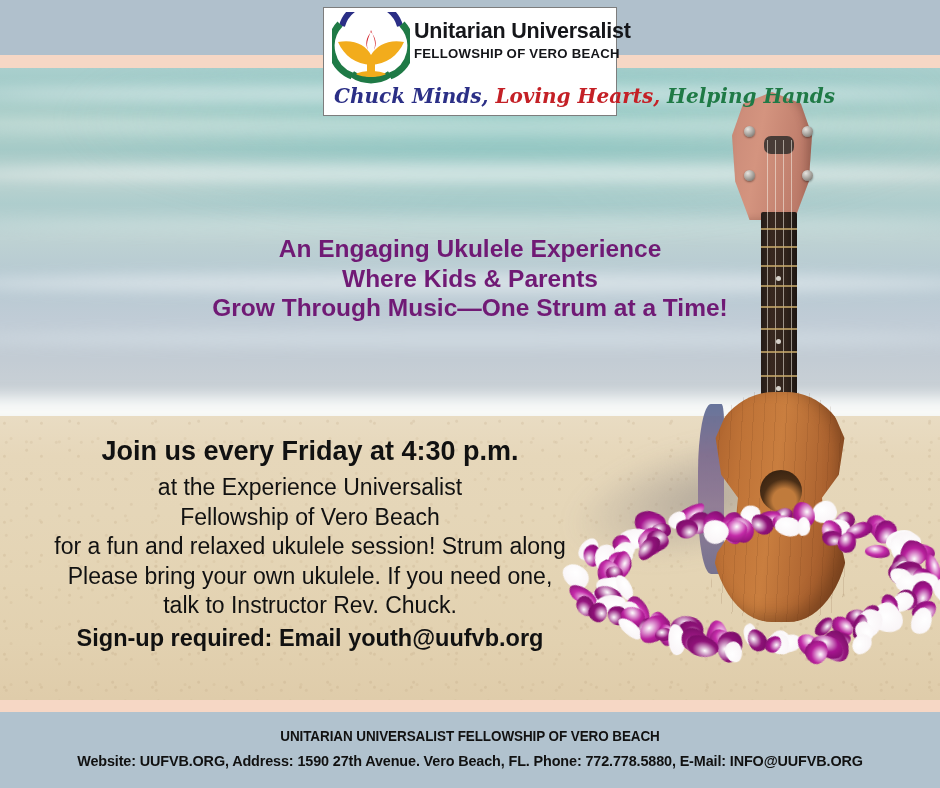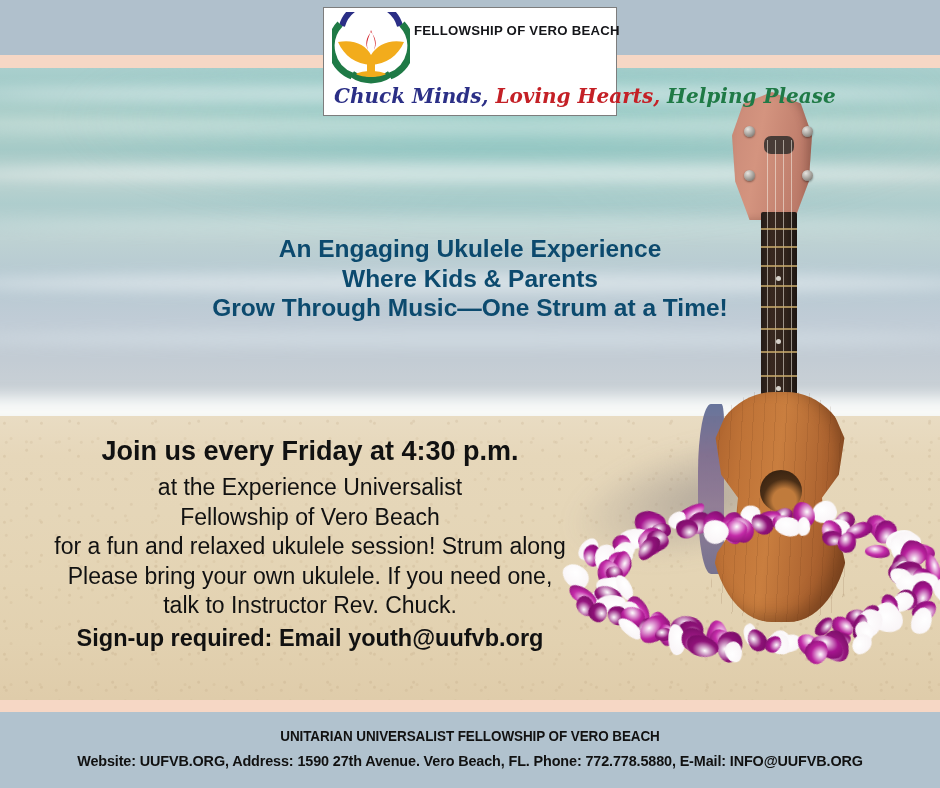--- a/index.html
+++ b/index.html
@@ -223,21 +223,21 @@
     line-height: 1;
     color: #0c0c0c;
     letter-spacing: -0.5px;
   }
   .subhead {
     position: absolute; left: 0; top: 234px; width: 940px;
     text-align: center;
     font-weight: bold;
     font-size: 24.5px;
     line-height: 29.5px;
-    color: #0c4a6e;
+    color: #701a75;
   }
 
   
   .bodycopy {
     position: absolute; left: 30px; top: 434px; width: 560px;
     text-align: center; color: #111111;
   }
   .bodycopy .lead {
     font-size: 27px; font-weight: bold; line-height: 34px;
     margin-bottom: 5px;
@@ -453,26 +453,27 @@
         <path d="M10 14 A30 30 0 0 1 68 14" fill="none" stroke="#2b2f86" stroke-width="6"></path>
         <path d="M8 12 A32 32 0 0 0 20 64" fill="none" stroke="#1f7a46" stroke-width="7"></path>
         <path d="M70 12 A32 32 0 0 1 58 64" fill="none" stroke="#1f7a46" stroke-width="7"></path>
         <path d="M20 62 A30 26 0 0 0 58 62" fill="none" stroke="#1f7a46" stroke-width="7"></path>
         <path d="M39 20 C34 26 33 32 36 38 C33 30 38 24 39 18 C41 24 45 30 42 38 C45 32 44 26 39 20 Z" fill="#d42027"></path>
         <path d="M6 30 C22 27 34 33 39 43 C45 33 57 27 72 30 C66 44 54 52 39 53 C24 52 12 44 6 30 Z" fill="#f2ac1c"></path>
         <rect x="35" y="50" width="8" height="14" fill="#f2ac1c"></rect>
         <path d="M24 62 C30 58 48 58 54 62 C48 66 30 66 24 62 Z" fill="#f2ac1c"></path>
       </svg>
       <div class="logo-text">
+        <div class="logo-title">Unitarian Universalist</div>
         <div class="logo-sub">FELLOWSHIP OF VERO BEACH</div>
       </div>
       <div class="tagline">
         <span class="tag-open">Chuck Minds,</span>
         <span class="tag-love">Loving Hearts,</span>
-        <span class="tag-help">Helping Please</span>
+        <span class="tag-help">Helping Hands</span>
       </div>
     </div>
   </div>
 
 
   <div class="subhead">
     <div>An Engaging Ukulele Experience</div>
     <div>Where Kids &amp; Parents</div>
     <div>Grow Through Music—One Strum at a Time!</div>
   </div>

